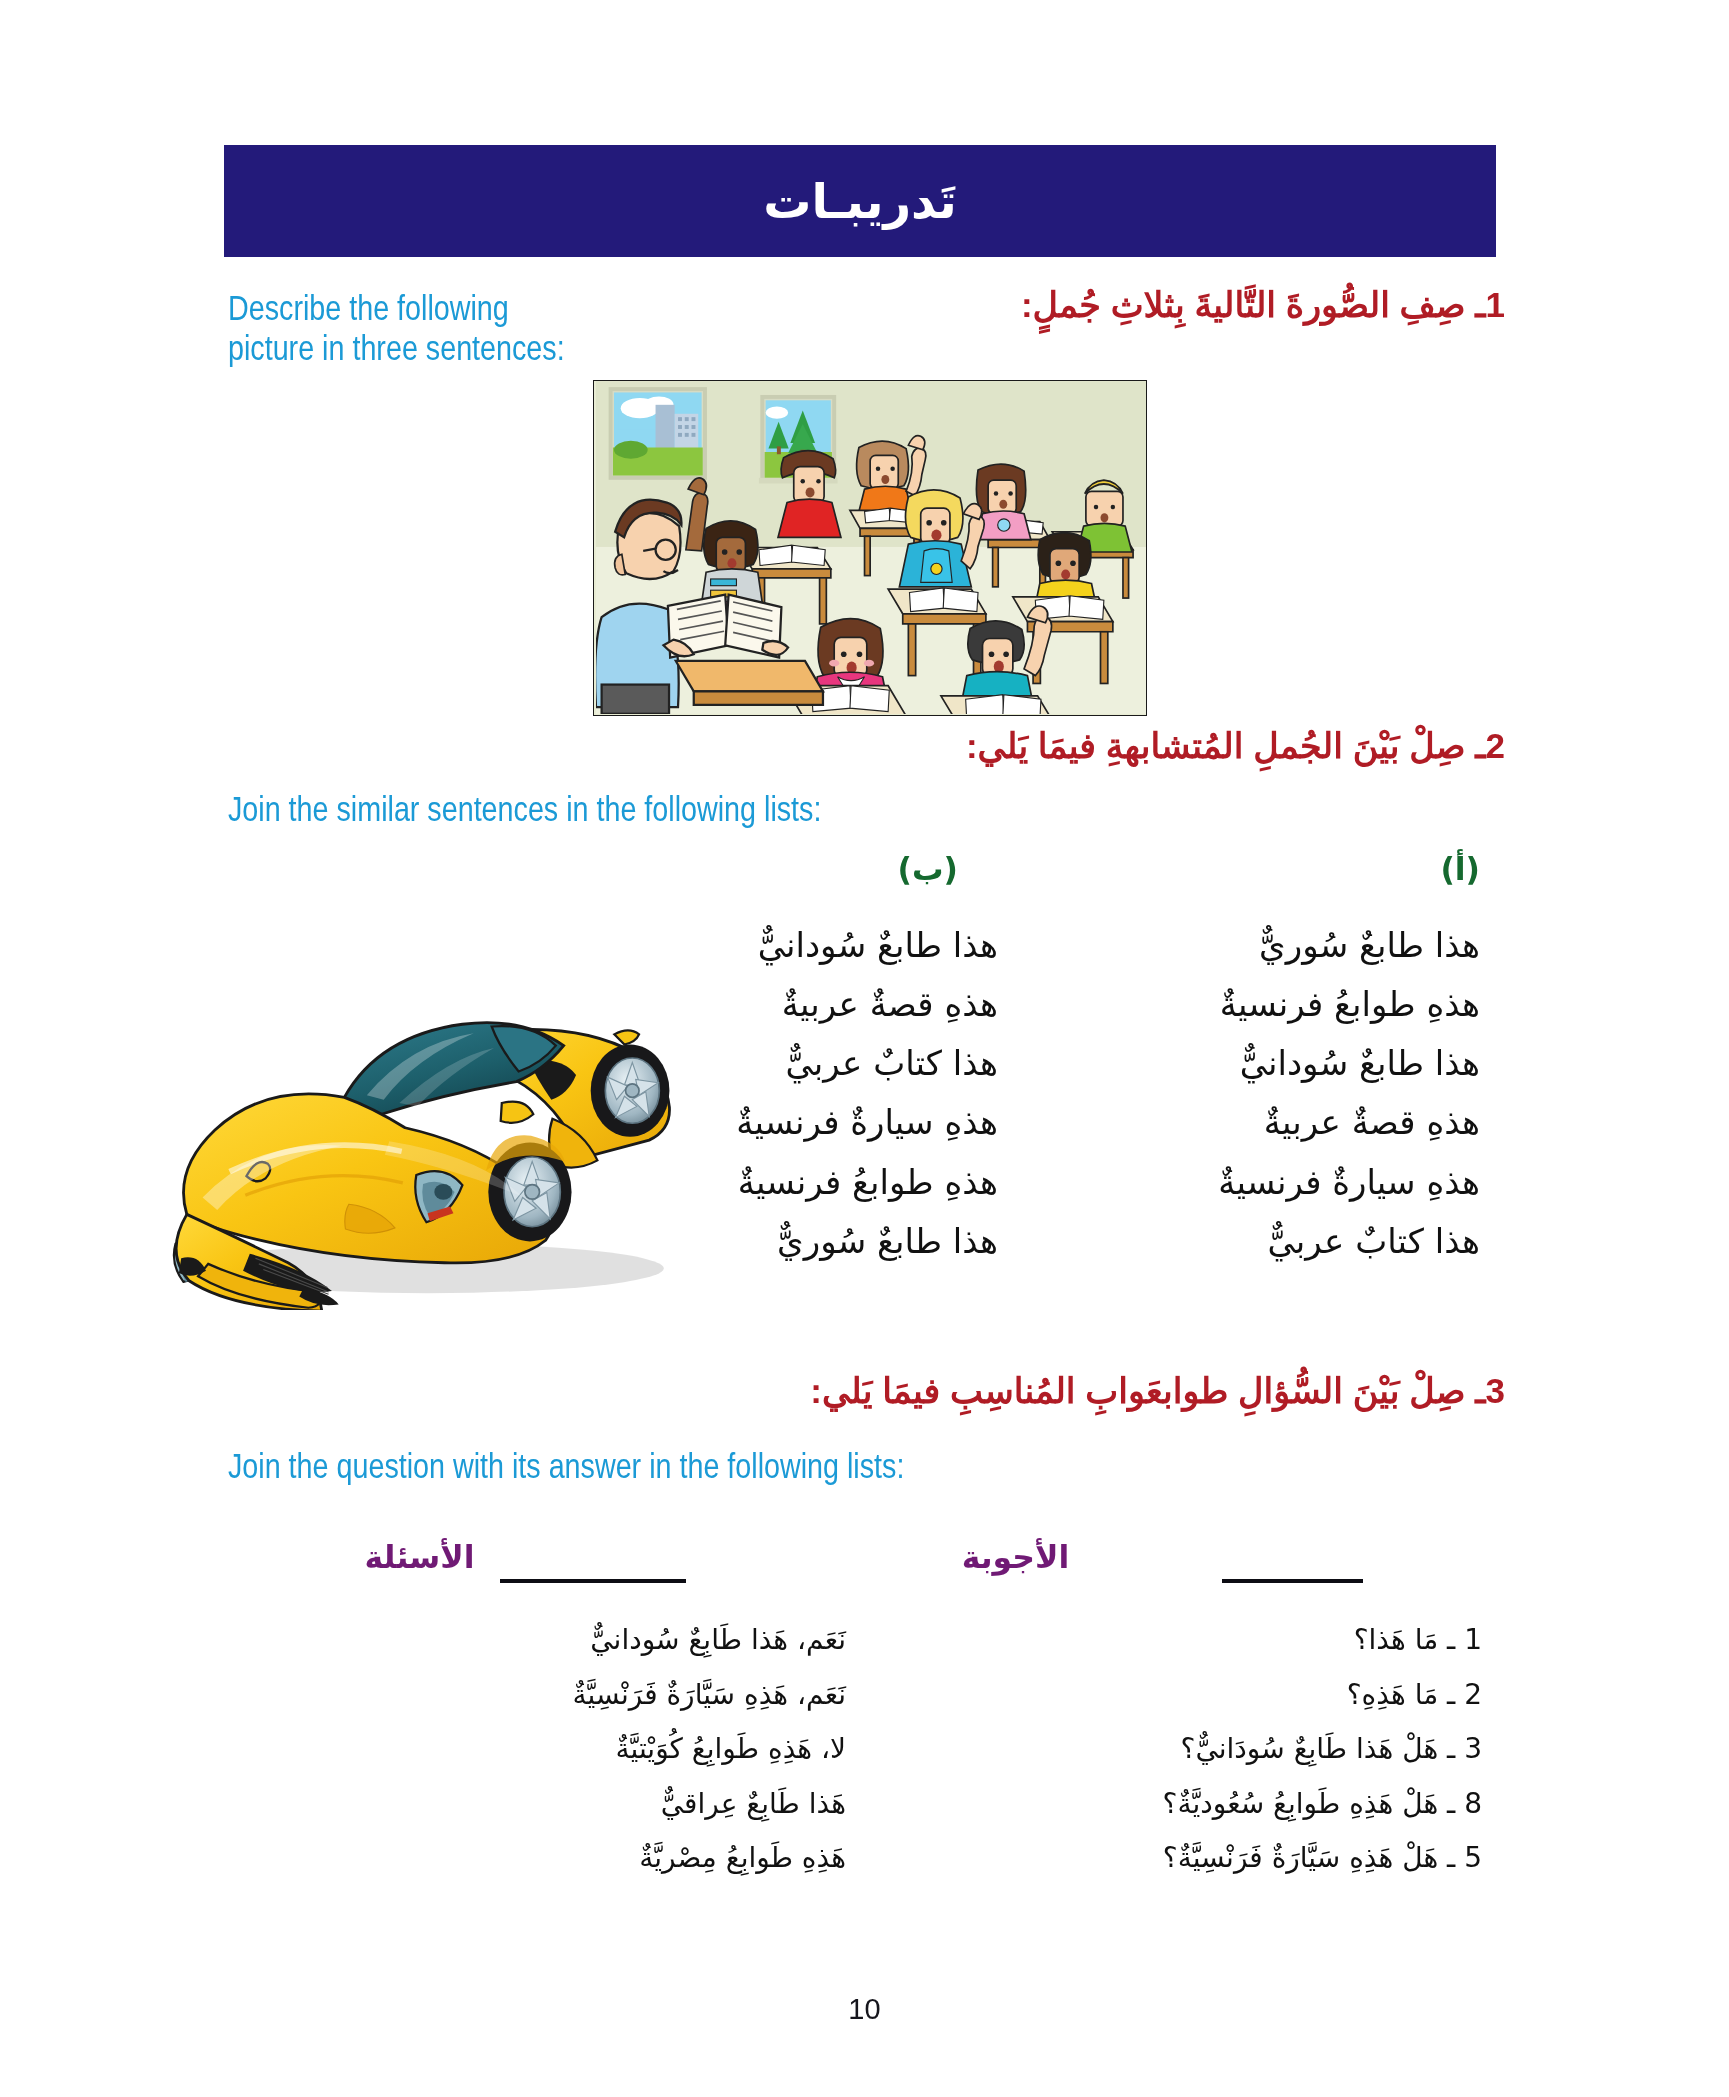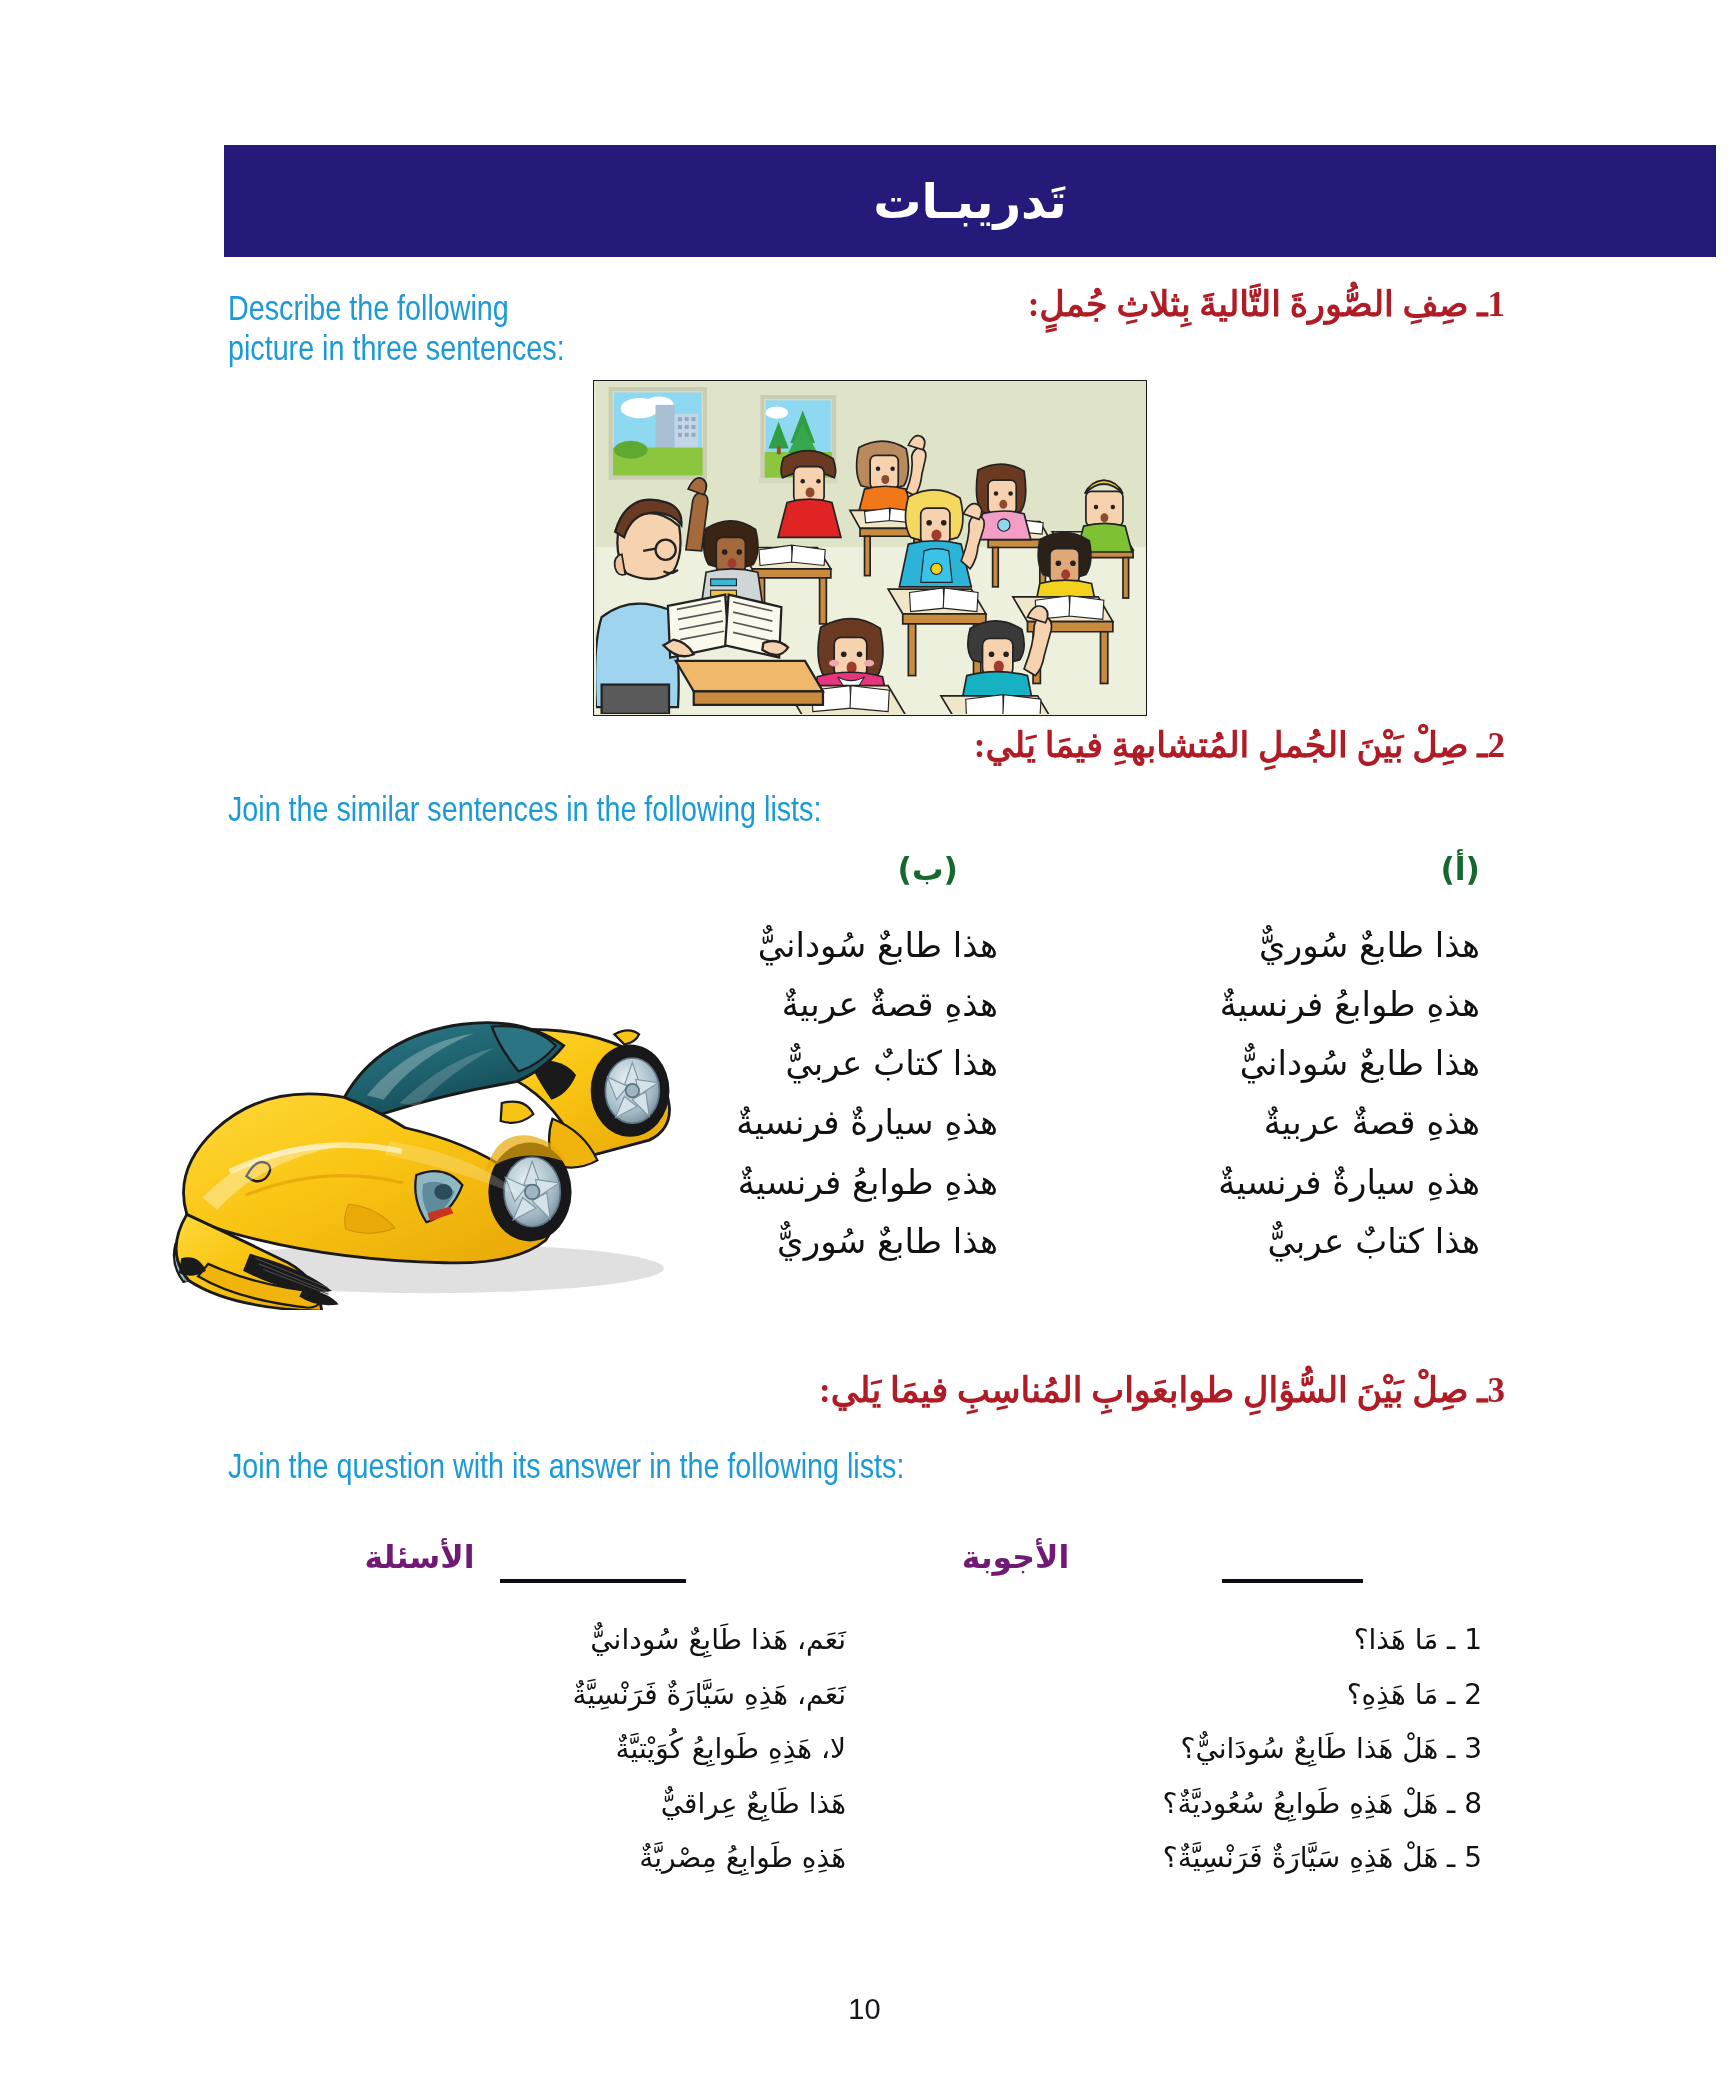--- a/index.html
+++ b/index.html
@@ -20,21 +20,21 @@
     position: absolute;
     inset: 0;
     background: #ffffff;
   }
 
   
   .banner {
     position: absolute;
     left: 224px;
     top: 145px;
-    width: 1492px;
+    width: 1272px;
     height: 112px;
     background: #231a7a;
     display: flex;
     align-items: center;
     justify-content: center;
   }
   .banner-title {
     color: #ffffff;
     font-size: 48px;
     font-weight: bold;
@@ -42,21 +42,21 @@
     letter-spacing: 1.1px;
     line-height: 1;
   }
 
   
   .ex-ar {
     position: absolute;
     color: #b01c25;
     font-weight: bold;
     font-size: 35px;
-    font-family: Liberation Serif, serif;
+    font-family: Liberation Sans, sans-serif;
     direction: rtl;
     white-space: nowrap;
     line-height: 1.25;
   }
   .ex-en {
     position: absolute;
     color: #1b9ad6;
     font-size: 35px;
     font-family: "Liberation Sans", sans-serif;
     direction: ltr;

